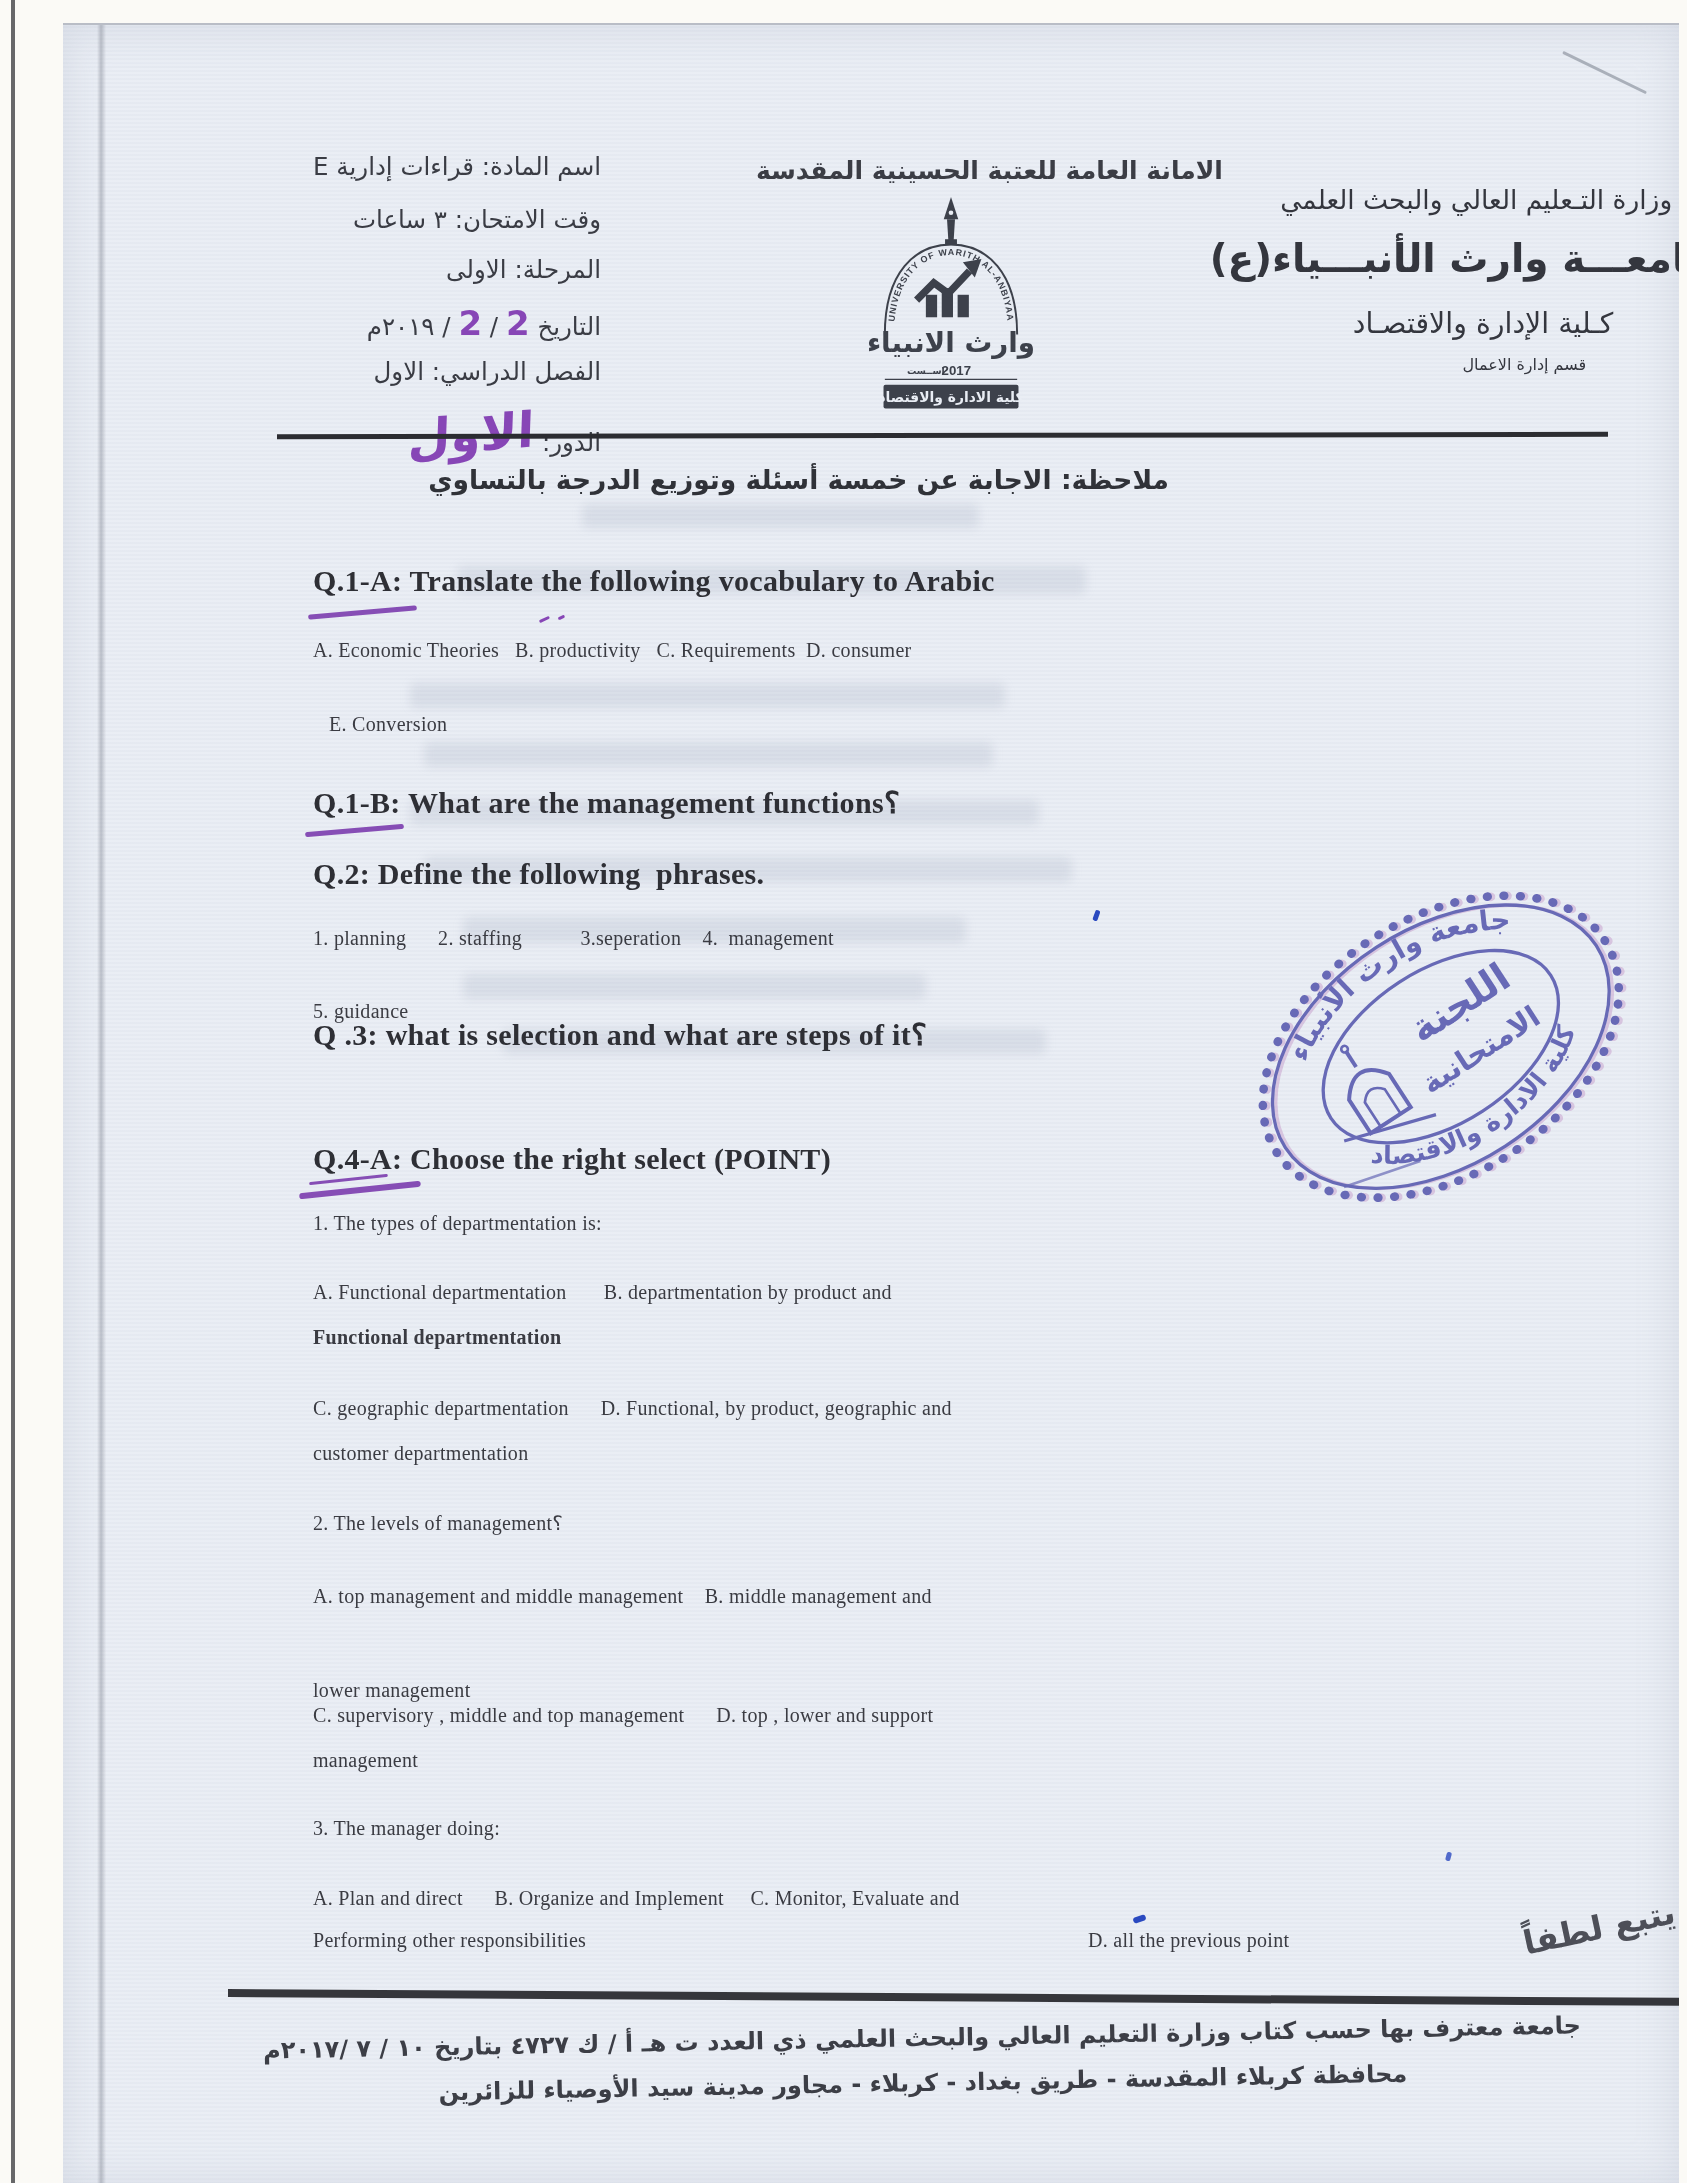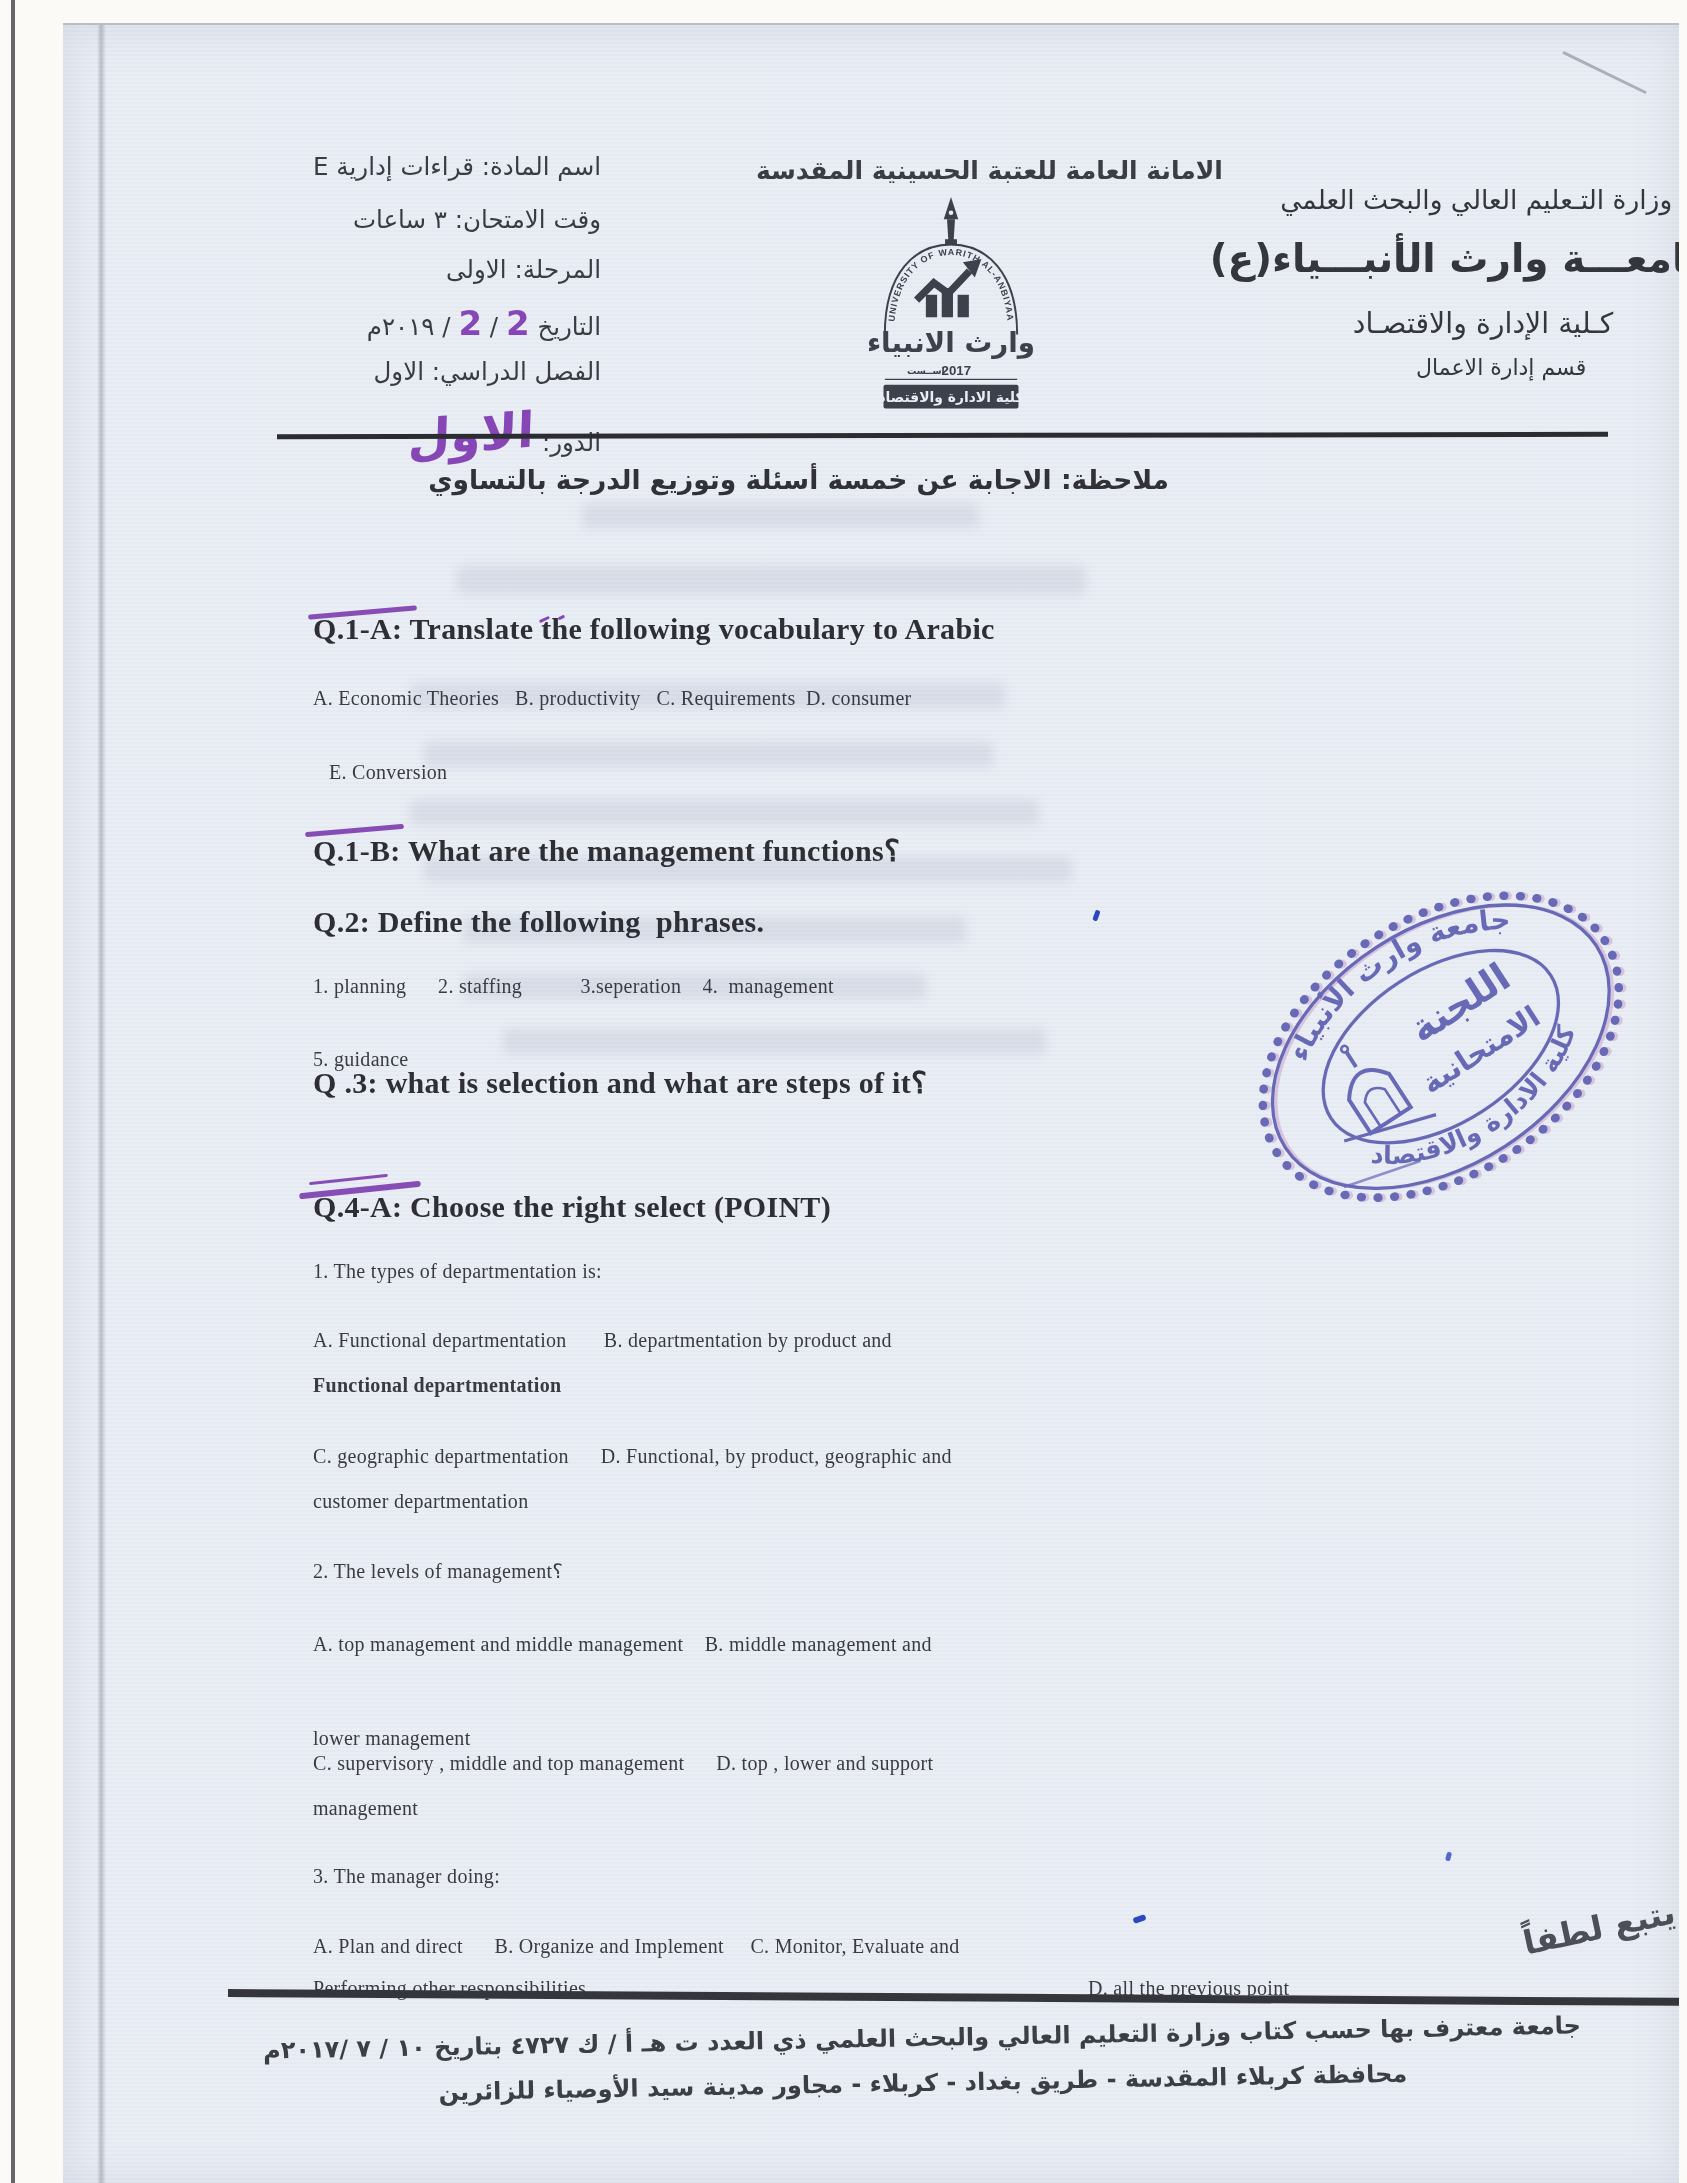--- a/index.html
+++ b/index.html
@@ -19,28 +19,28 @@
       repeating-linear-gradient(0deg, rgba(255,255,255,.05) 0 2px, rgba(160,170,190,.05) 2px 4px),
       #e9edf4;
     border-top:2px solid #b9bdc6;
     box-shadow:inset 0 0 40px rgba(150,160,180,.25);
     overflow:hidden;
   }
   .fold-line{left:34px;top:0;width:8.6px;height:2161px;
     background:linear-gradient(90deg,rgba(110,115,128,0) 0%,rgba(110,115,128,.38) 45%,rgba(110,115,128,0) 100%);
     filter:blur(0.7px);}
   .ar{font-family:"DejaVu Sans",sans-serif;}
-  .en{font-family:"Liberation Serif","DejaVu Serif",serif;margin-top:48px;}
+  .en{font-family:"Liberation Serif","DejaVu Serif",serif;}
   
   .hdr-center{left:675px;top:131px;width:503px;text-align:center;font-size:25px;font-weight:700;color:#3b3d45;direction:rtl;}
   .hdr-right{right:-13.2px;top:159px;width:450px;text-align:right;direction:rtl;color:#34363e;}
   .hdr-right .r1{position:absolute;right:20px;top:0;font-size:26.5px;white-space:nowrap;}
   .hdr-right .r2{position:absolute;right:-22.5px;top:52px;font-size:39px;font-weight:700;white-space:nowrap;letter-spacing:0.7px;}
   .hdr-right .r3{position:absolute;right:79px;top:123px;font-size:28.4px;white-space:nowrap;}
-  .hdr-right .r4{position:absolute;right:106px;top:171px;font-size:22px;white-space:nowrap;}
+  .hdr-right .r4{position:absolute;right:106px;top:171px;font-size:16px;white-space:nowrap;}
   .hdr-left{left:177px;top:127px;width:361px;height:331px;direction:rtl;color:#3a3c44;}
   .hdr-left .row{position:absolute;right:0;font-size:24.5px;white-space:nowrap;}
   .hand{color:#8746b6;font-family:"DejaVu Sans",sans-serif;font-weight:700;}
   .hand-big{font-size:49px;transform:rotate(-4deg) skewX(-6deg);display:inline-block;}
   .divider-top{left:214px;top:408px;width:1331px;height:5.3px;background:#2b2c31;transform:rotate(-.1deg);}
   .note{left:339px;top:439px;width:767px;font-size:26.5px;font-weight:700;color:#303238;direction:rtl;white-space:nowrap;}
   
   .ghost{background:rgba(135,146,172,.17);filter:blur(4.6px);border-radius:6.6px;}
   
   .q{left:250px;color:#3a3b42;font-size:20px;white-space:pre;letter-spacing:0.3px;}

